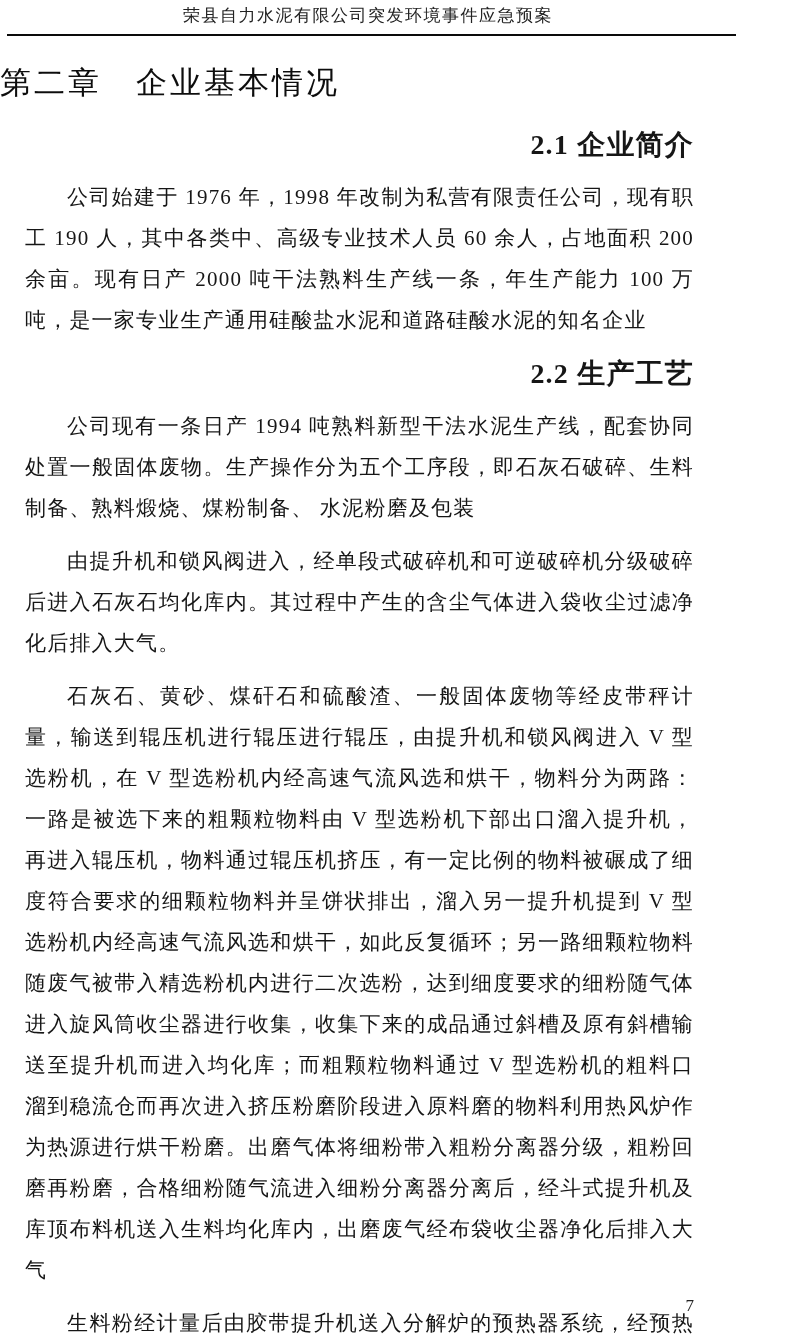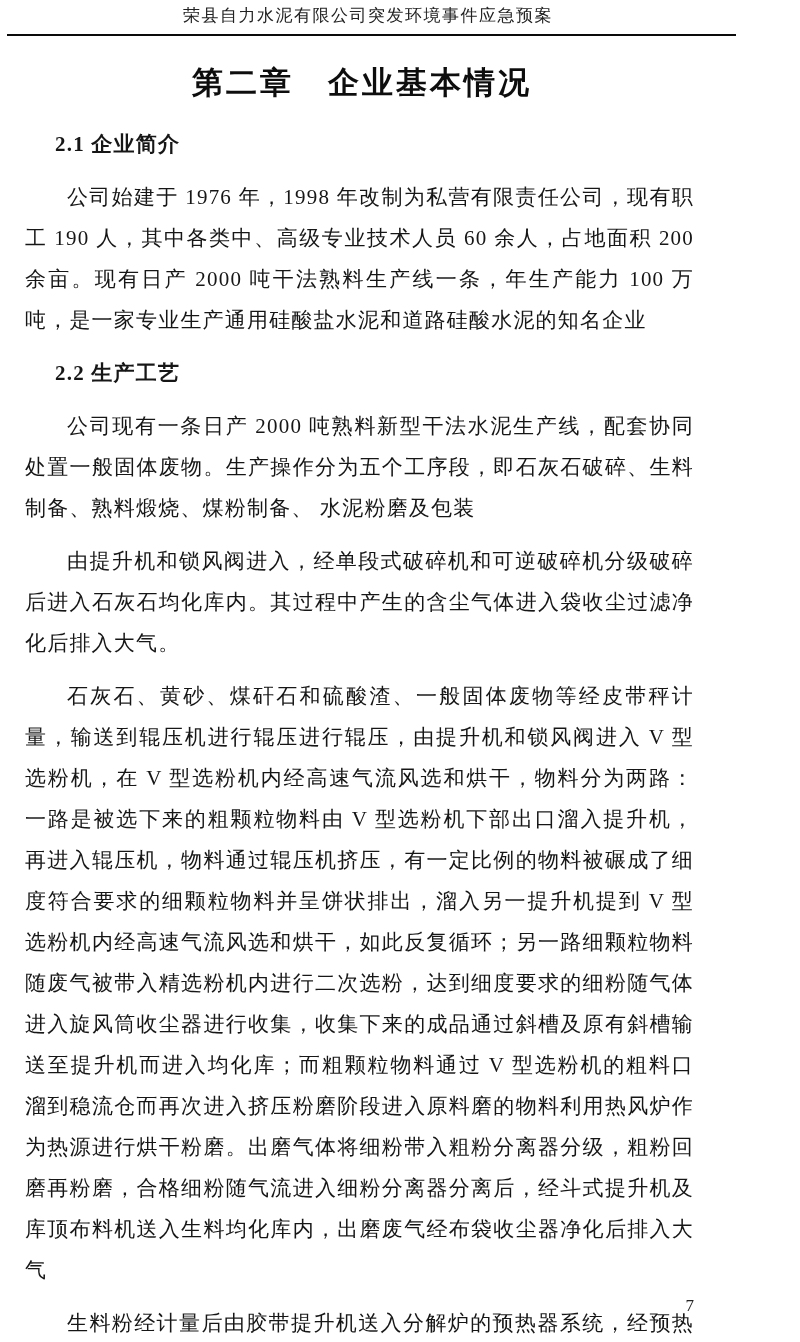--- a/index.html
+++ b/index.html
@@ -20,40 +20,40 @@
     color: #222222;
   }
   .header-rule {
     margin: 7px 0 0 7px;
     width: 751px;
     height: 0;
     border-top: 2.5px solid #0a0a0a;
   }
   .chapter-title {
     margin: 26px 12px 0 0;
-    text-align: center;
+    text-align: left;
     font-size: 31px;
-    font-weight: bold;
+    font-weight: normal;
     letter-spacing: 3px;
     color: #0d0d0d;
   }
   .document-body {
     margin: 20px 30px 0 13px;
     font-size: 21px;
     line-height: 41px;
     text-align: justify;
     letter-spacing: 1.2px;
     color: #161616;
   }
   .document-body h2 {
-    font-size: 21px;
+    font-size: 28px;
     font-weight: bold;
-    margin: 0;
+    margin: 12px;
     text-indent: 2em;
-    text-align: left;
+    text-align: right;
   }
   .document-body p {
     margin: 12px;
     text-indent: 2em;
   }
   .page-number {
     position: absolute;
     right: 42px;
     bottom: 26px;
     font-size: 17px;
@@ -64,19 +64,19 @@
 <body>
 
 <div class="page">
   <div class="page-header">荣县自力水泥有限公司突发环境事件应急预案</div>
   <div class="header-rule"></div>
   <div class="chapter-title">第二章　企业基本情况</div>
   <div class="document-body">
       <h2>2.1 企业简介</h2>
       <p>公司始建于 1976 年，1998 年改制为私营有限责任公司，现有职工 190 人，其中各类中、高级专业技术人员 60 余人，占地面积 200 余亩。现有日产 2000 吨干法熟料生产线一条，年生产能力 100 万吨，是一家专业生产通用硅酸盐水泥和道路硅酸水泥的知名企业</p>
       <h2>2.2 生产工艺</h2>
-      <p>公司现有一条日产 2000 吨熟料新型干法水泥生产线，配套协同处置一般固体废物。生产操作分为五个工序段，即石灰石破碎、生料制备、熟料煅烧、煤粉制备、 水泥粉磨及包装</p>
+      <p>公司现有一条日产 1994 吨熟料新型干法水泥生产线，配套协同处置一般固体废物。生产操作分为五个工序段，即石灰石破碎、生料制备、熟料煅烧、煤粉制备、 水泥粉磨及包装</p>
       <p>由提升机和锁风阀进入，经单段式破碎机和可逆破碎机分级破碎后进入石灰石均化库内。其过程中产生的含尘气体进入袋收尘过滤净化后排入大气。</p>
       <p>石灰石、黄砂、煤矸石和硫酸渣、一般固体废物等经皮带秤计量，输送到辊压机进行辊压进行辊压，由提升机和锁风阀进入 V 型选粉机，在 V 型选粉机内经高速气流风选和烘干，物料分为两路：一路是被选下来的粗颗粒物料由 V 型选粉机下部出口溜入提升机，再进入辊压机，物料通过辊压机挤压，有一定比例的物料被碾成了细度符合要求的细颗粒物料并呈饼状排出，溜入另一提升机提到 V 型选粉机内经高速气流风选和烘干，如此反复循环；另一路细颗粒物料随废气被带入精选粉机内进行二次选粉，达到细度要求的细粉随气体进入旋风筒收尘器进行收集，收集下来的成品通过斜槽及原有斜槽输送至提升机而进入均化库；而粗颗粒物料通过 V 型选粉机的粗料口溜到稳流仓而再次进入挤压粉磨阶段进入原料磨的物料利用热风炉作为热源进行烘干粉磨。出磨气体将细粉带入粗粉分离器分级，粗粉回磨再粉磨，合格细粉随气流进入细粉分离器分离后，经斗式提升机及库顶布料机送入生料均化库内，出磨废气经布袋收尘器净化后排入大气</p>
       <p>生料粉经计量后由胶带提升机送入分解炉的预热器系统，经预热分解后入回转窑煅烧。回转窑使用的煤粉是原煤经磨机粉磨，输送至窑头及分解炉的。煅烧</p>
     </div>
   <div class="page-number">7</div>
 </div>
 
 </body></html>

